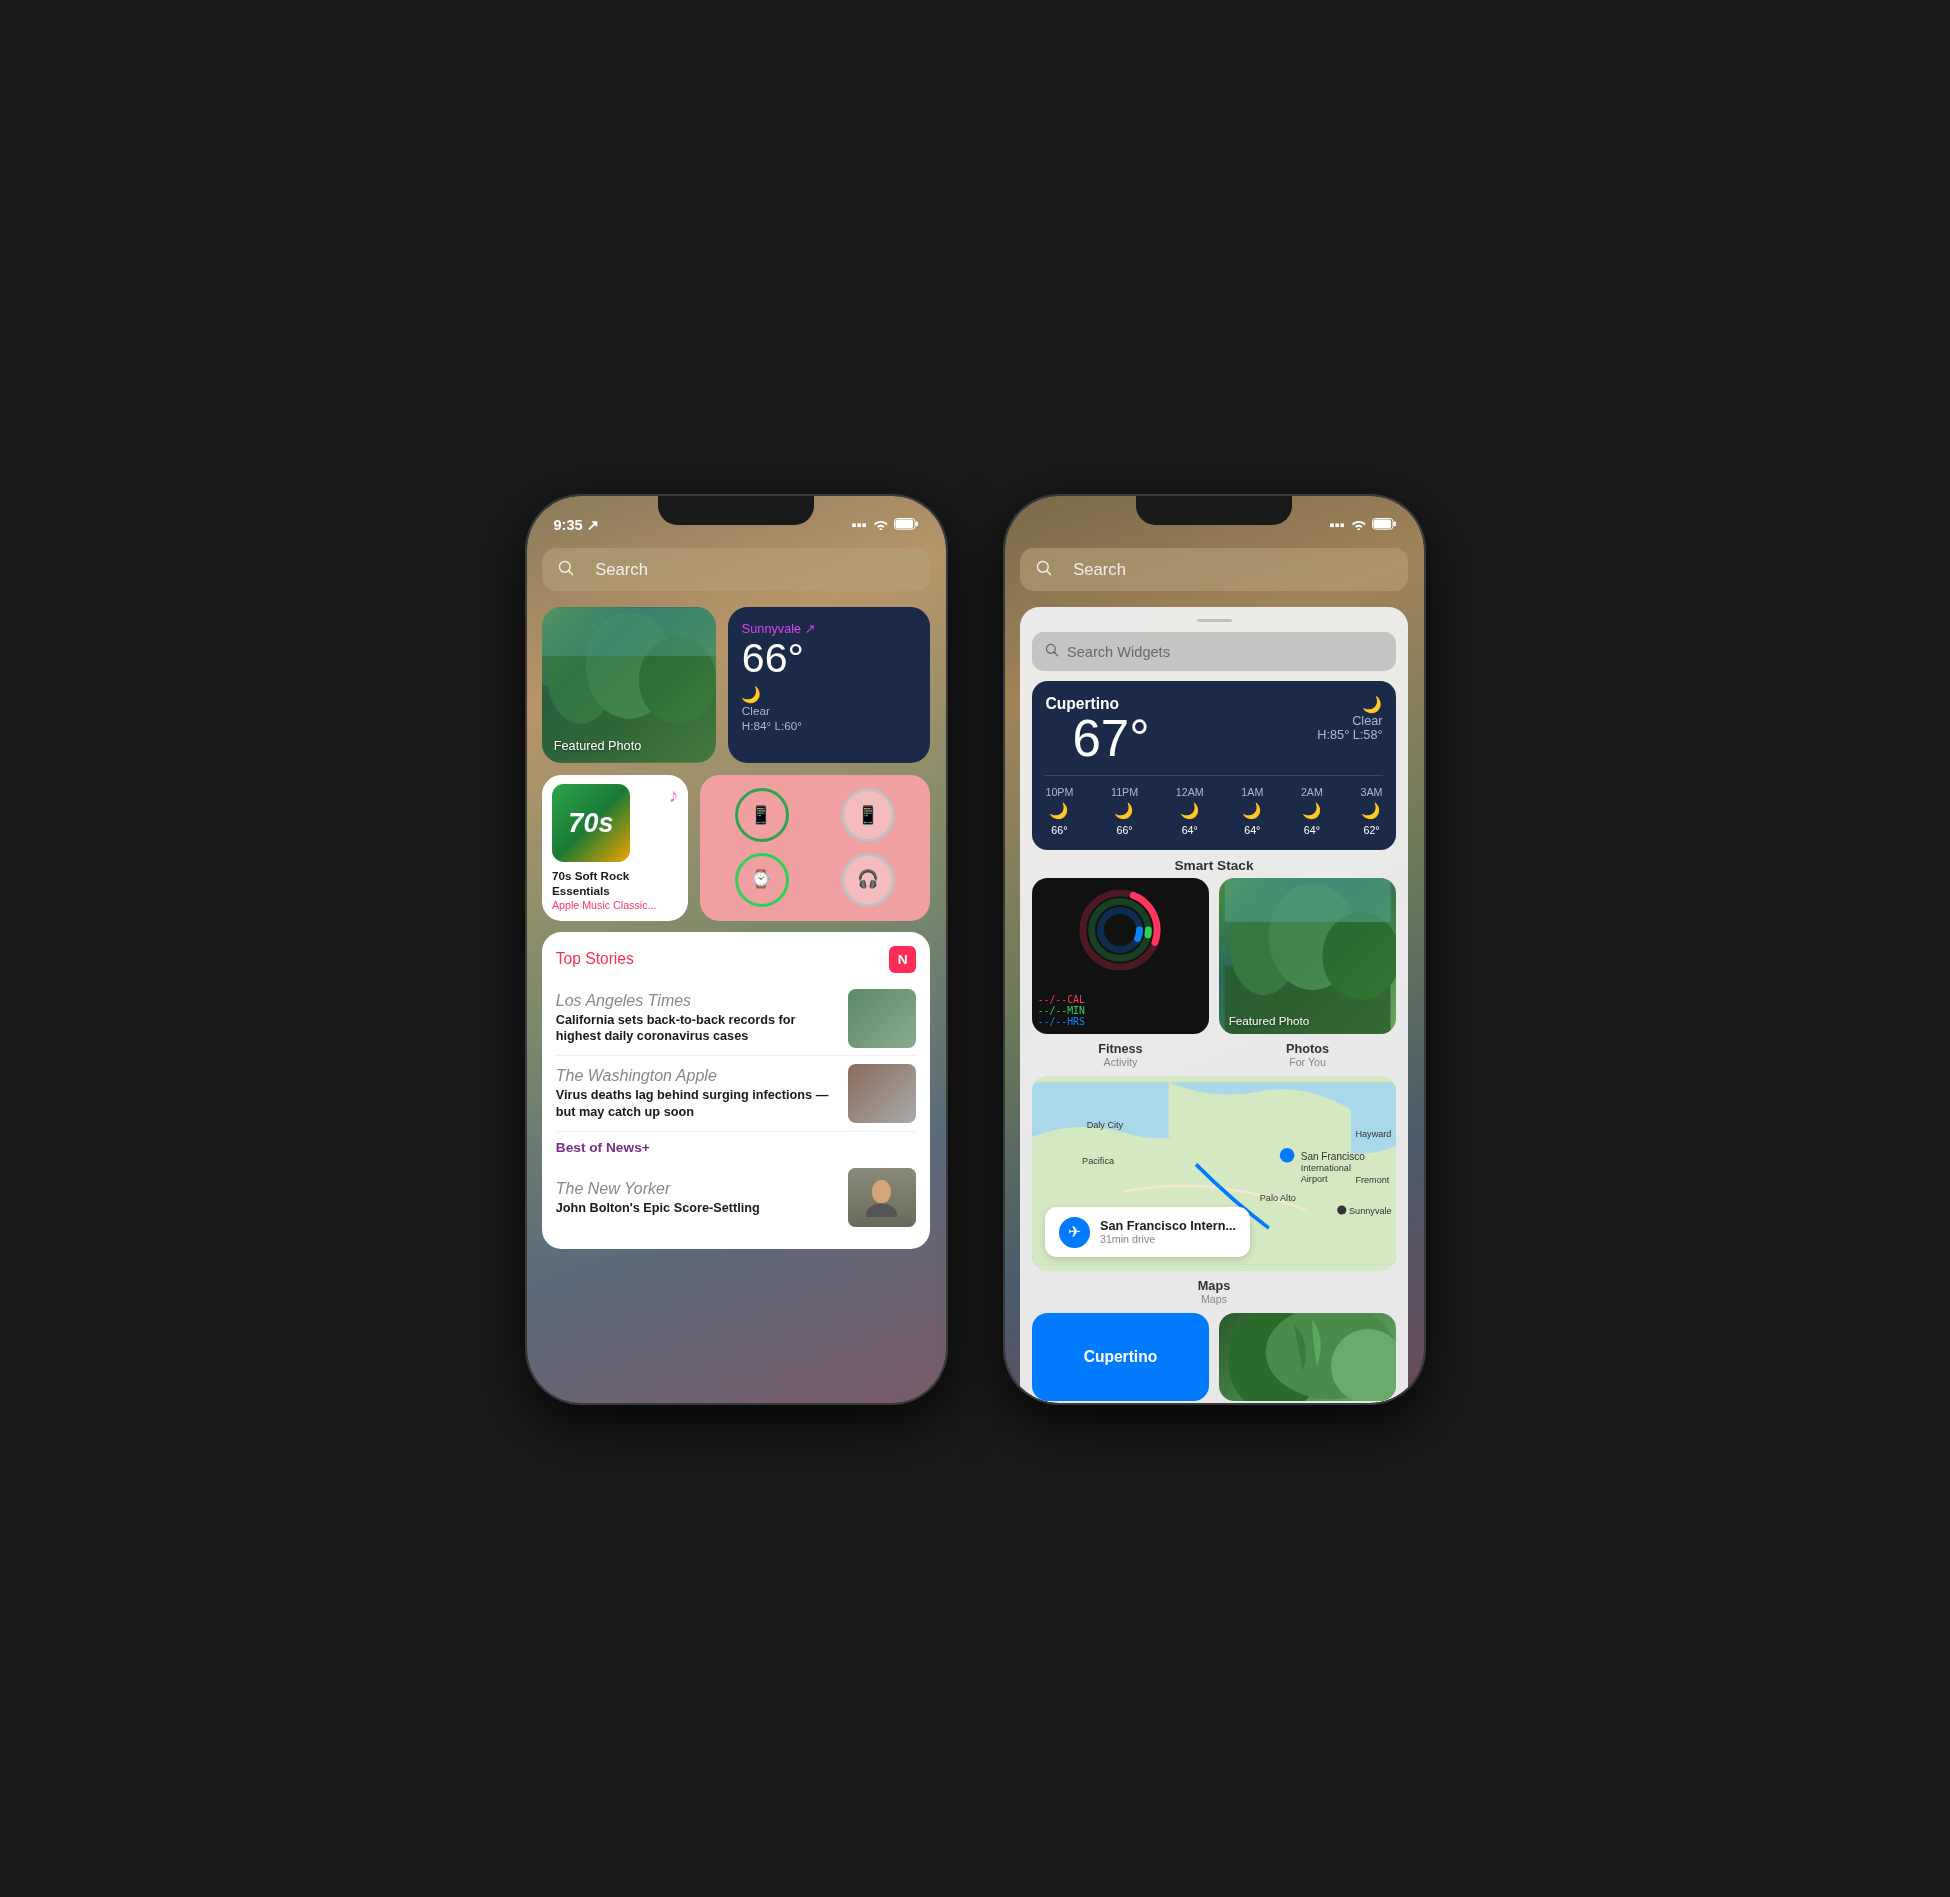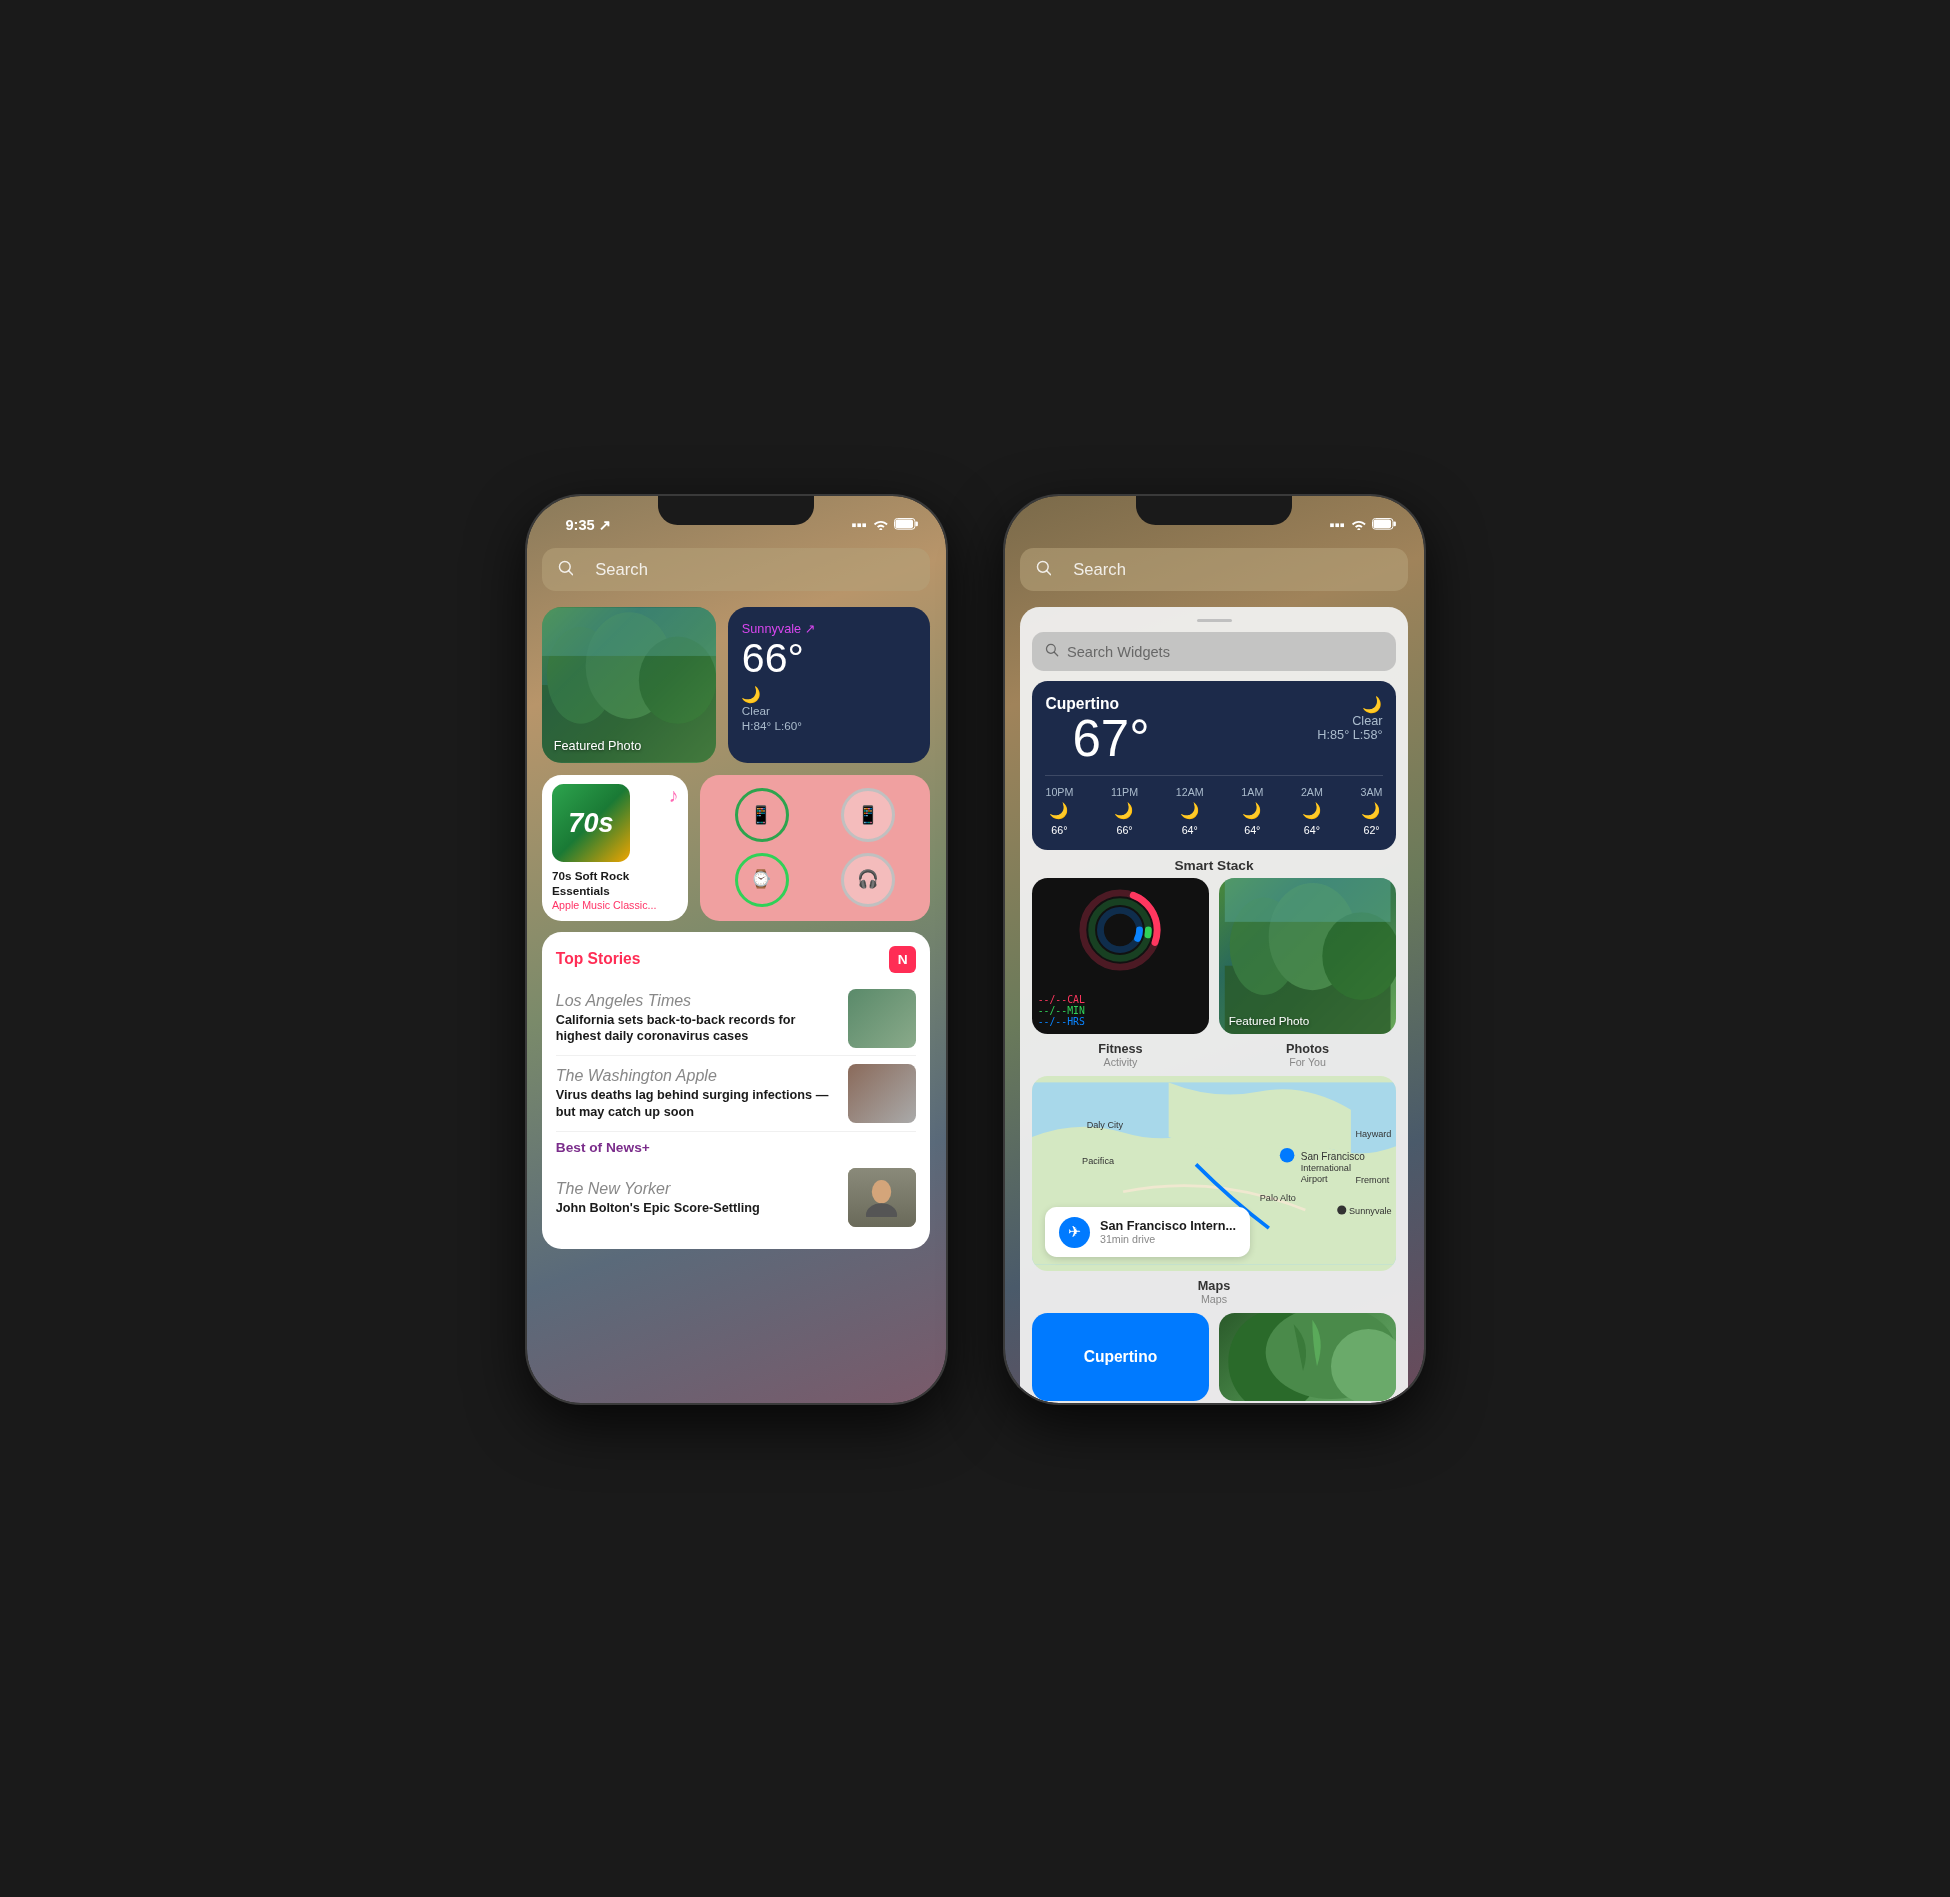--- a/index.html
+++ b/index.html
@@ -42,21 +42,21 @@
       height: 29px;
       background: #1a1a1a;
       border-radius: 0 0 19.5px 19.5px;
       z-index: 100;
     }
 
     
     .status-bar {
       position: absolute;
       top: 0;
-      left: 12px; right: 0;
+      left: 0; right: 0;
       height: 43px;
       display: flex;
       justify-content: space-between;
       align-items: flex-end;
       padding: 0 27px 5.9px;
       z-index: 99;
       color: white;
       font-size: 14.6px;
       font-weight: 600;
     }
@@ -276,21 +276,21 @@
 
     .news-header {
       display: flex;
       justify-content: space-between;
       align-items: center;
       margin-bottom: 7.8px;
     }
 
     .news-title {
       font-size: 15.6px;
-      font-weight: 700;
+      font-weight: 400;
       color: #ff2d55;
     }
 
     .news-logo {
       width: 27px;
       height: 27px;
       background: #ff2d55;
       border-radius: 5.9px;
       display: flex;
       align-items: center;

